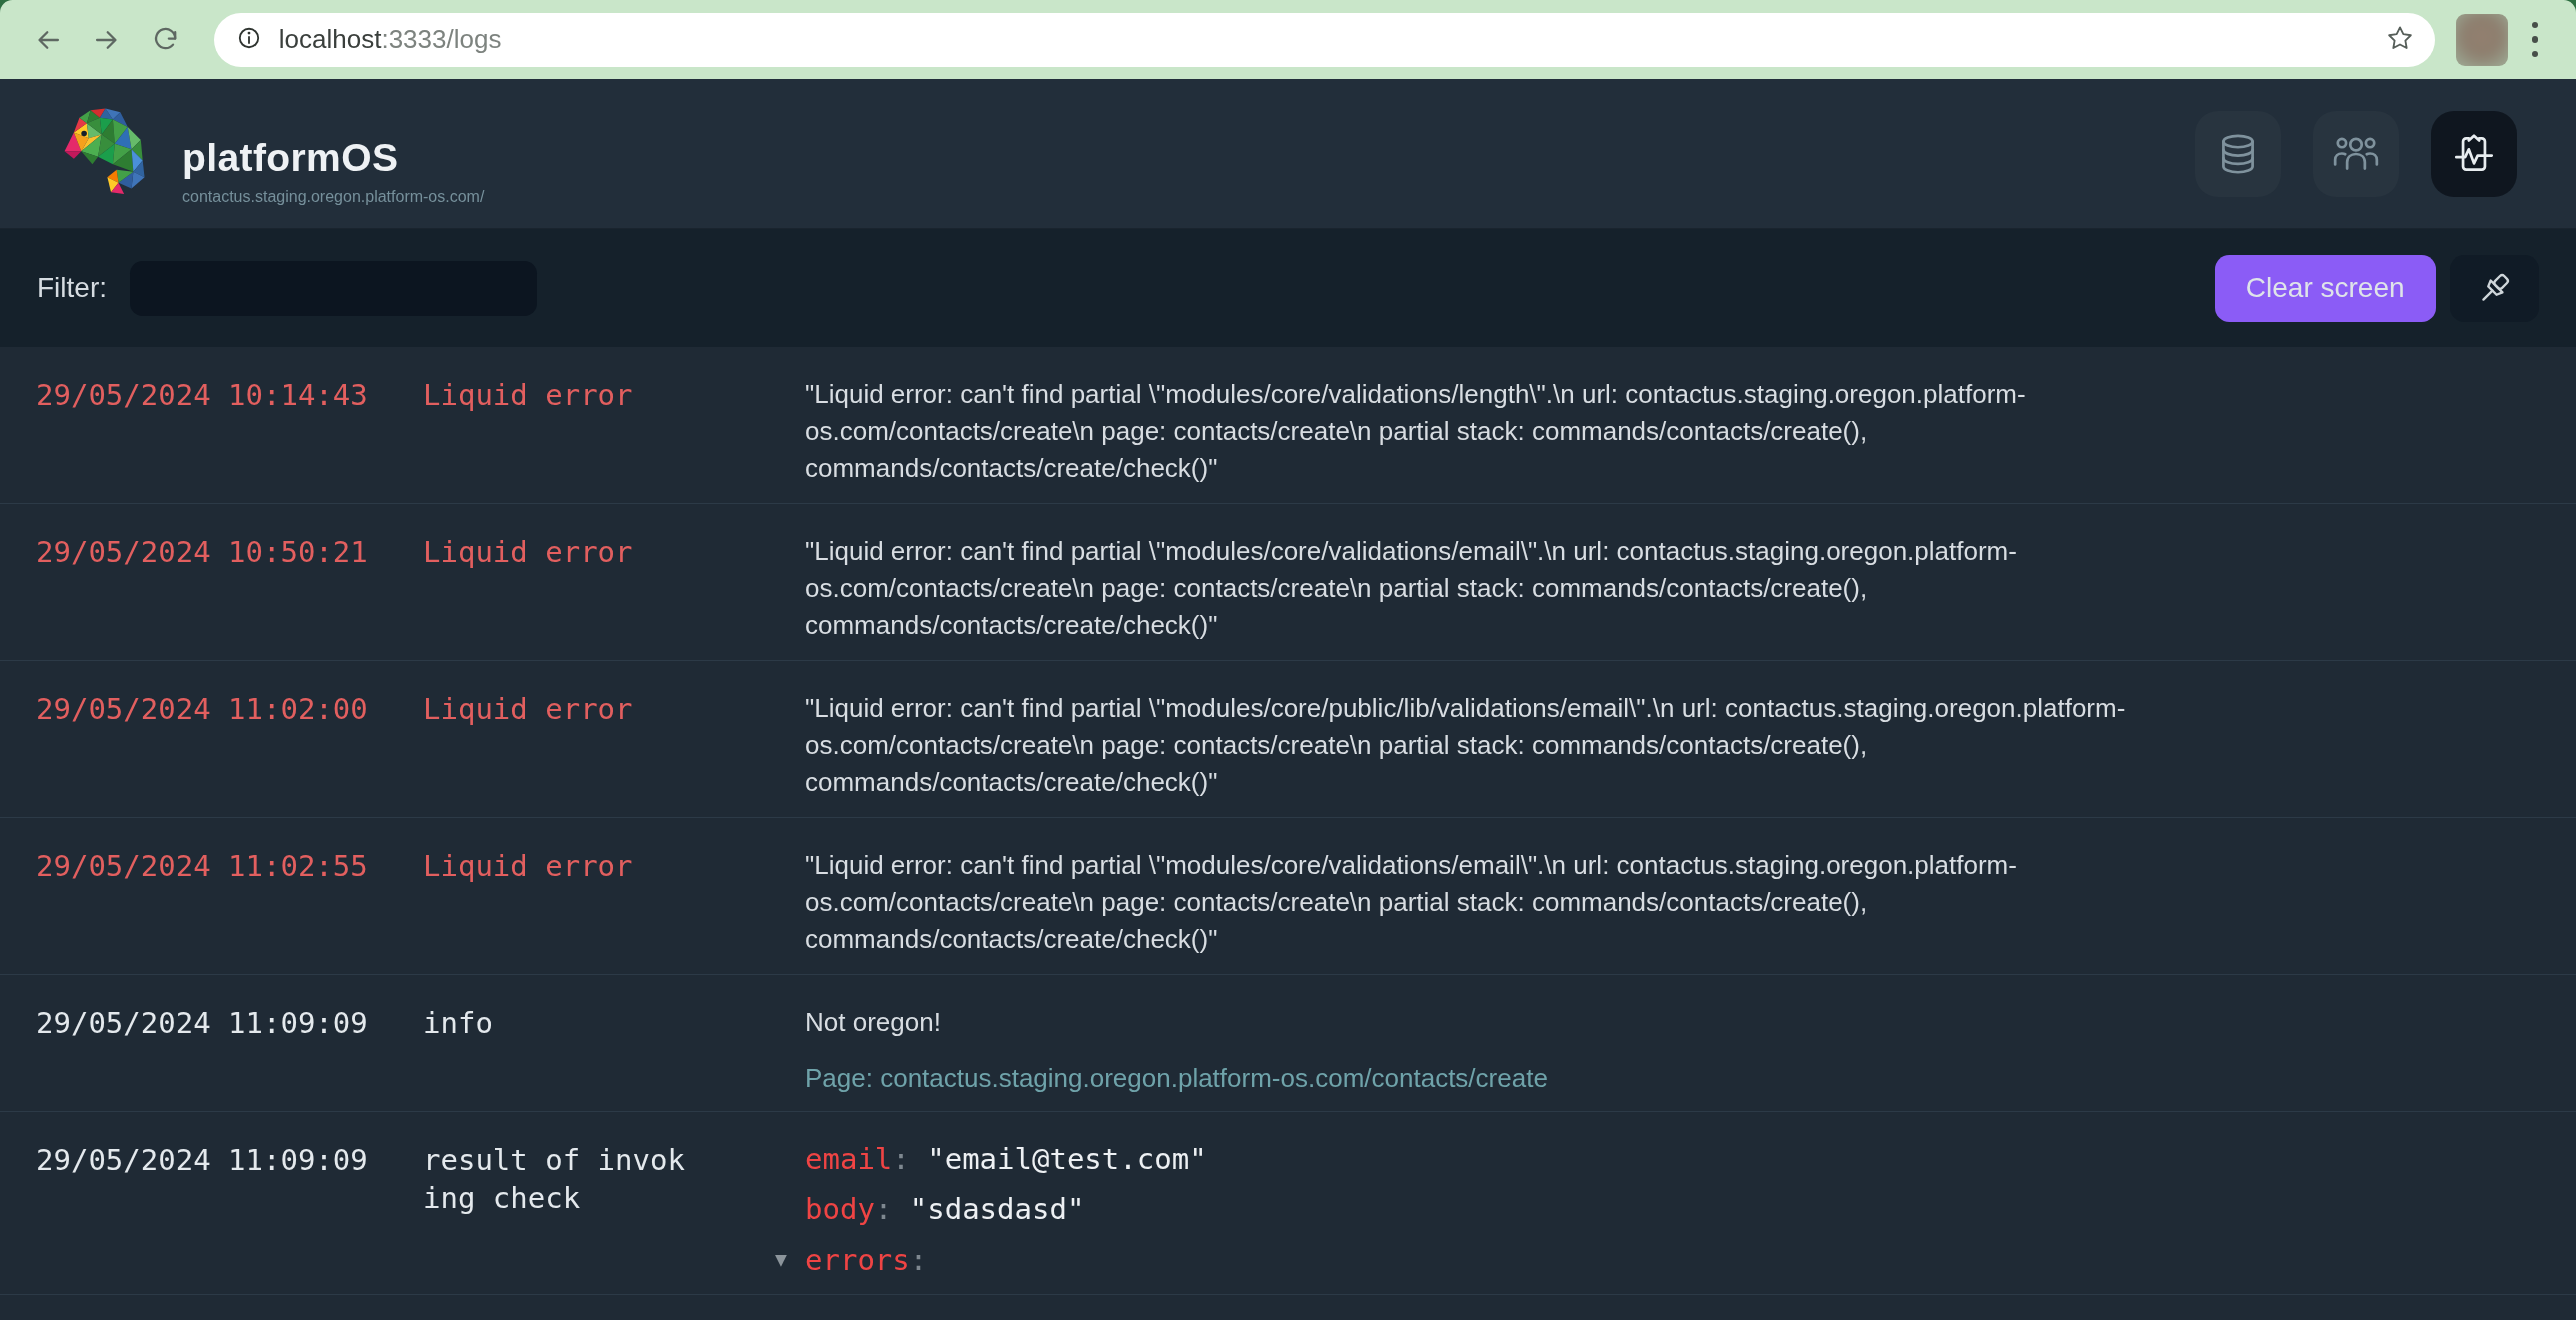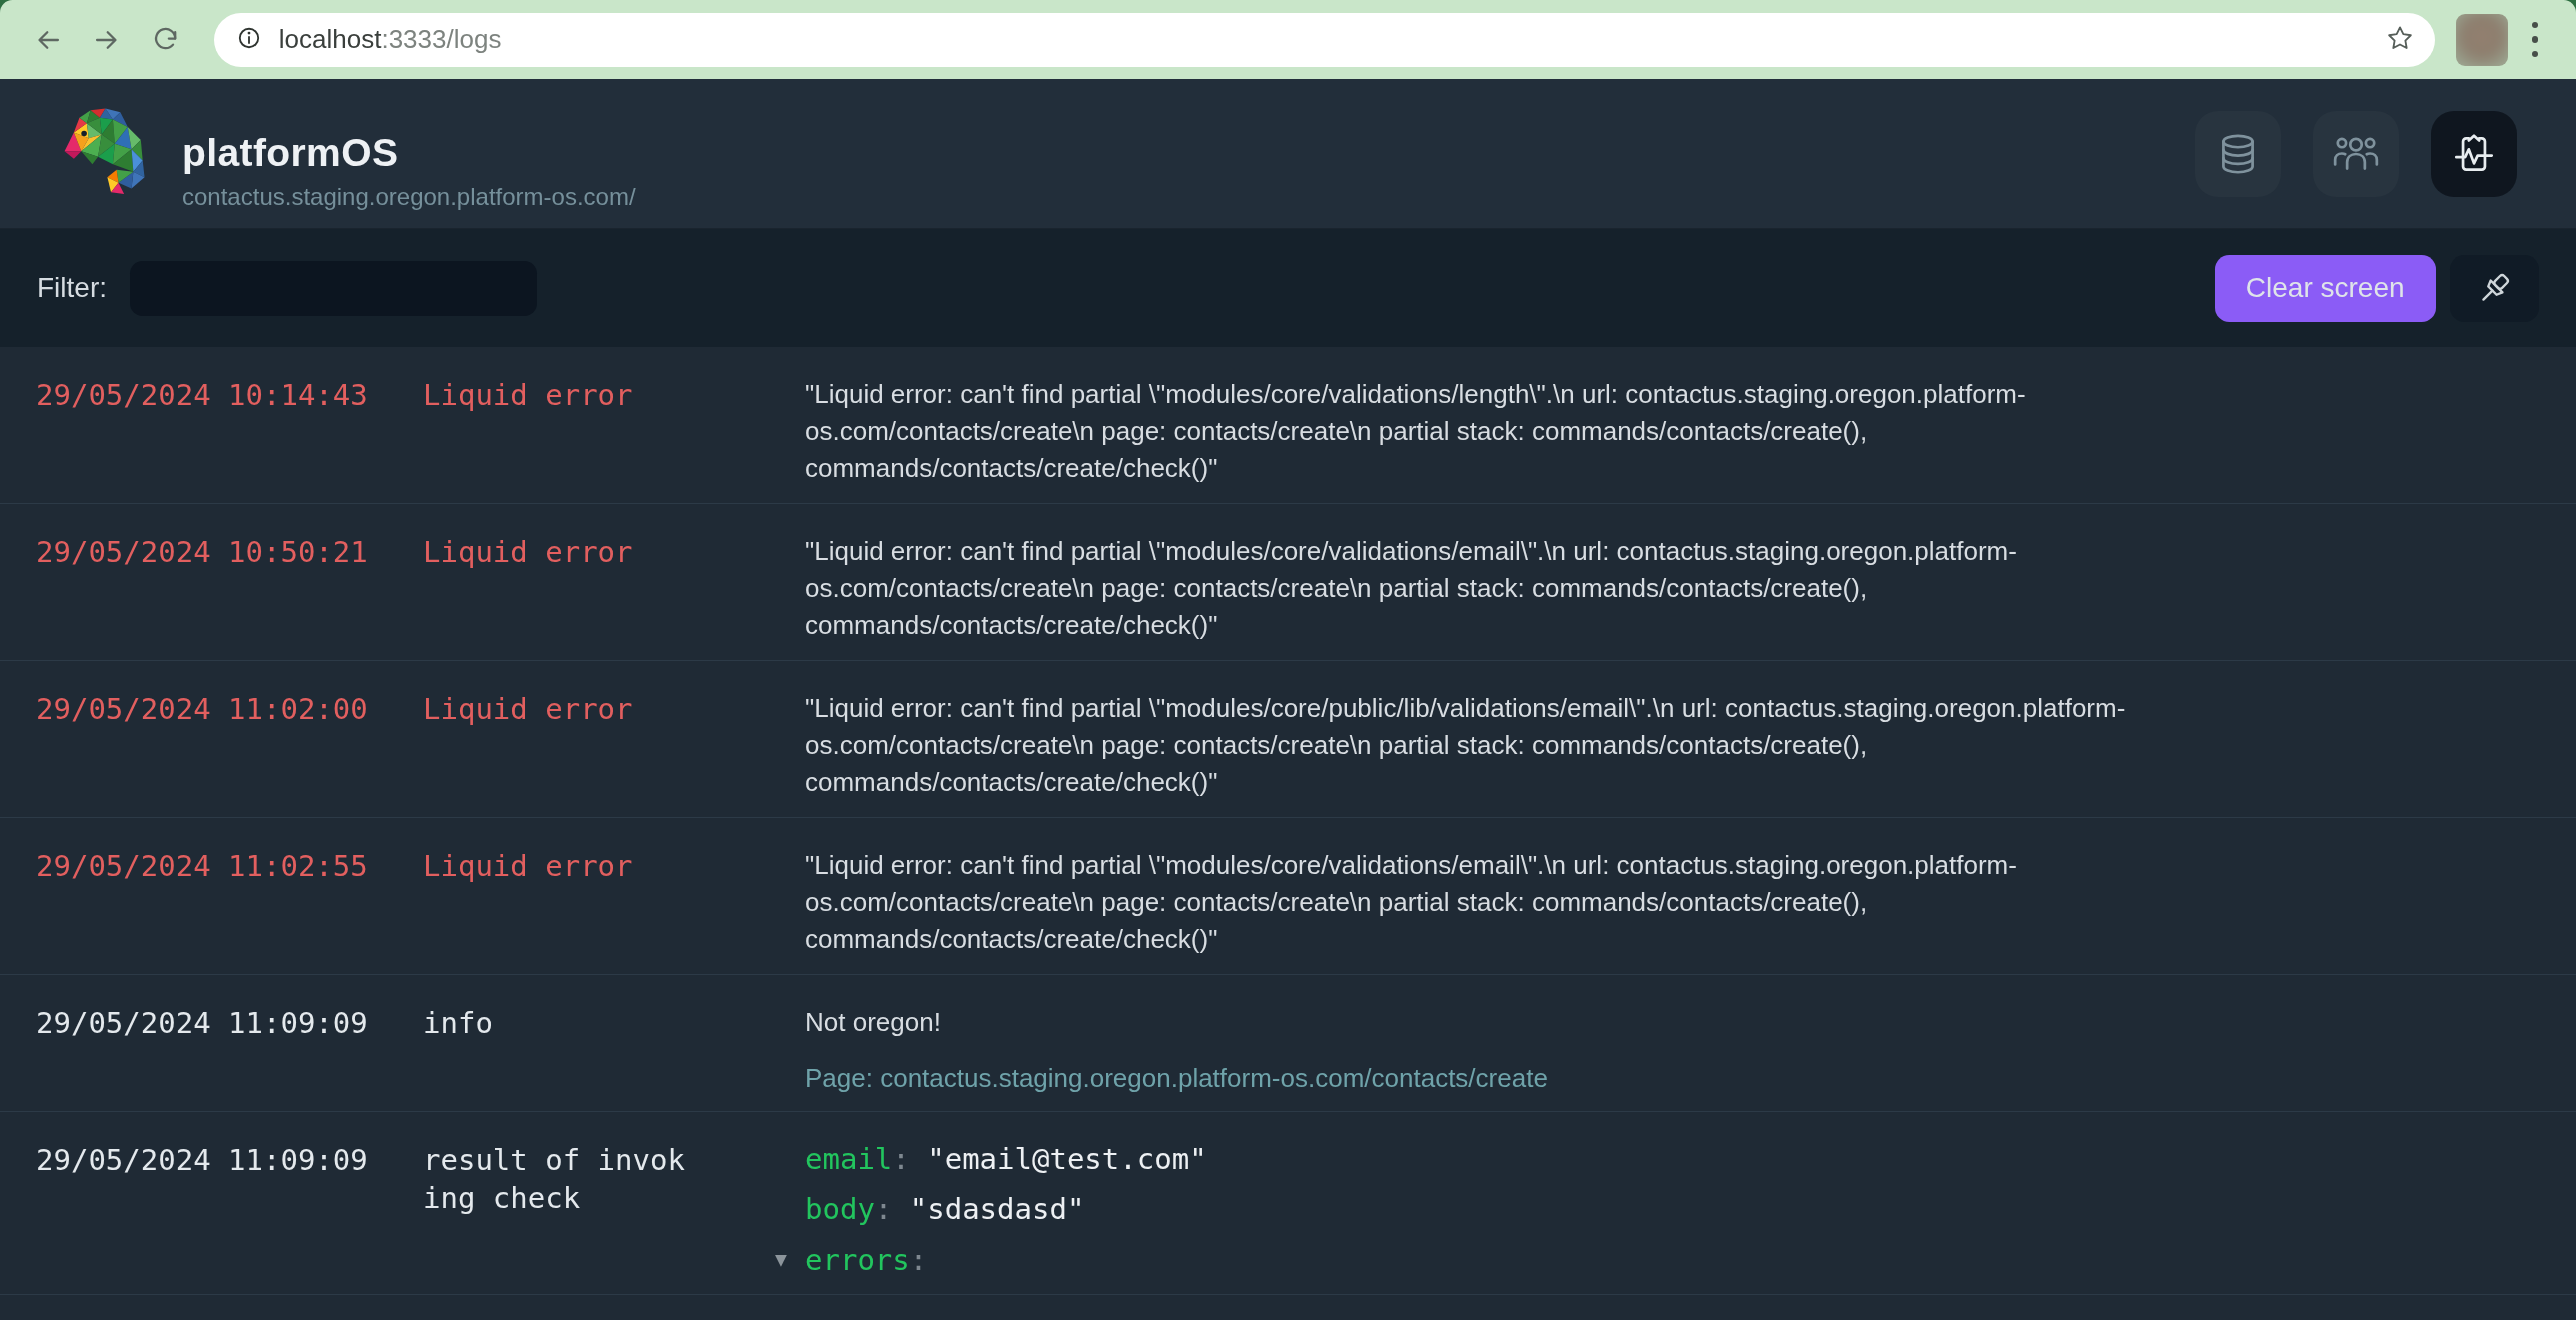--- a/index.html
+++ b/index.html
@@ -40,21 +40,21 @@
   .app { height:1241px; background:#1f2a35; display:flex; flex-direction:column; }
 
   .app-header {
     height:150px; background:#222e3a; flex:none;
     display:flex; align-items:center; padding:0 59px;
     border-bottom:1.8px solid #1a242e;
   }
   .logo { width:93px; height:104px; flex:none; }
   .brand-block { margin-left:30px;margin-top:35px; }
   .brand { font-size:39px; font-weight:bold; color:#eef1f4; letter-spacing:0.4px; }
-  .instance { font-size:24px; color:#76909b; margin-top:7.2px;text-align:right; }
+  .instance { font-size:16px; color:#76909b; margin-top:7.2px;text-align:right; }
   .header-actions { margin-left:auto; display:flex; gap:32px; }
   .hdr-btn { width:86px; height:86px; border-radius:23px; display:flex; align-items:center; justify-content:center; }
   .hdr-btn.muted  { background:#28343f; }
   .hdr-btn.active { background:#0f161f; }
   .hdr-btn svg { width:50px; height:50px; fill:none; stroke-linecap:round; stroke-linejoin:round; stroke-width:2.6; }
   .hdr-btn.muted  svg { stroke:#7f929d; }
   .hdr-btn.active svg { stroke:#e8edf0; }
 
   .toolbar {
     height:118px; background:#15212b; flex:none;
@@ -80,21 +80,21 @@
   .logs { height:973px; overflow:hidden; }
   .log-row { display:flex; align-items:flex-start; padding:29px 7px 16px; border-bottom:1.8px solid #2c3a47; }
   .mono { font-family:"DejaVu Sans Mono", monospace; }
   .col-time  { flex:none; width:416px; padding-left:29px; font-size:29px; line-height:38px; color:#e4e9ed; white-space:nowrap; }
   .col-level { flex:none; width:268px; font-size:29px; line-height:38px; color:#e4e9ed; word-break:break-all; }
   .log-row.error .col-time, .log-row.error .col-level { color:#e25f5f; }
   .col-msg { flex:none; width:1442px; margin-left:114px; }
   .msg-text { font-size:26px; line-height:37px; color:#d8dde2; overflow-wrap:anywhere; }
   .page-link { margin-top:20px; font-size:26px; line-height:34px; color:#6fa3aa; }
   .kv-line { font-size:29px; line-height:36px; margin-bottom:14.3px; }
-  .kv-key { color:#22c55e; }
+  .kv-key { color:#ef4444; }
   .kv-colon { color:#7e8890; }
   .kv-val { color:#edf0f3; }
   .tree-line { margin-left:-30px; display:flex; align-items:center; font-size:29px; line-height:36px; }
   .tree-caret { width:30px; font-size:19.7px; color:#8b949b; }
 </style>
 </head>
 <body>
 
 <div class="chrome">
   <div class="nav-btn">

